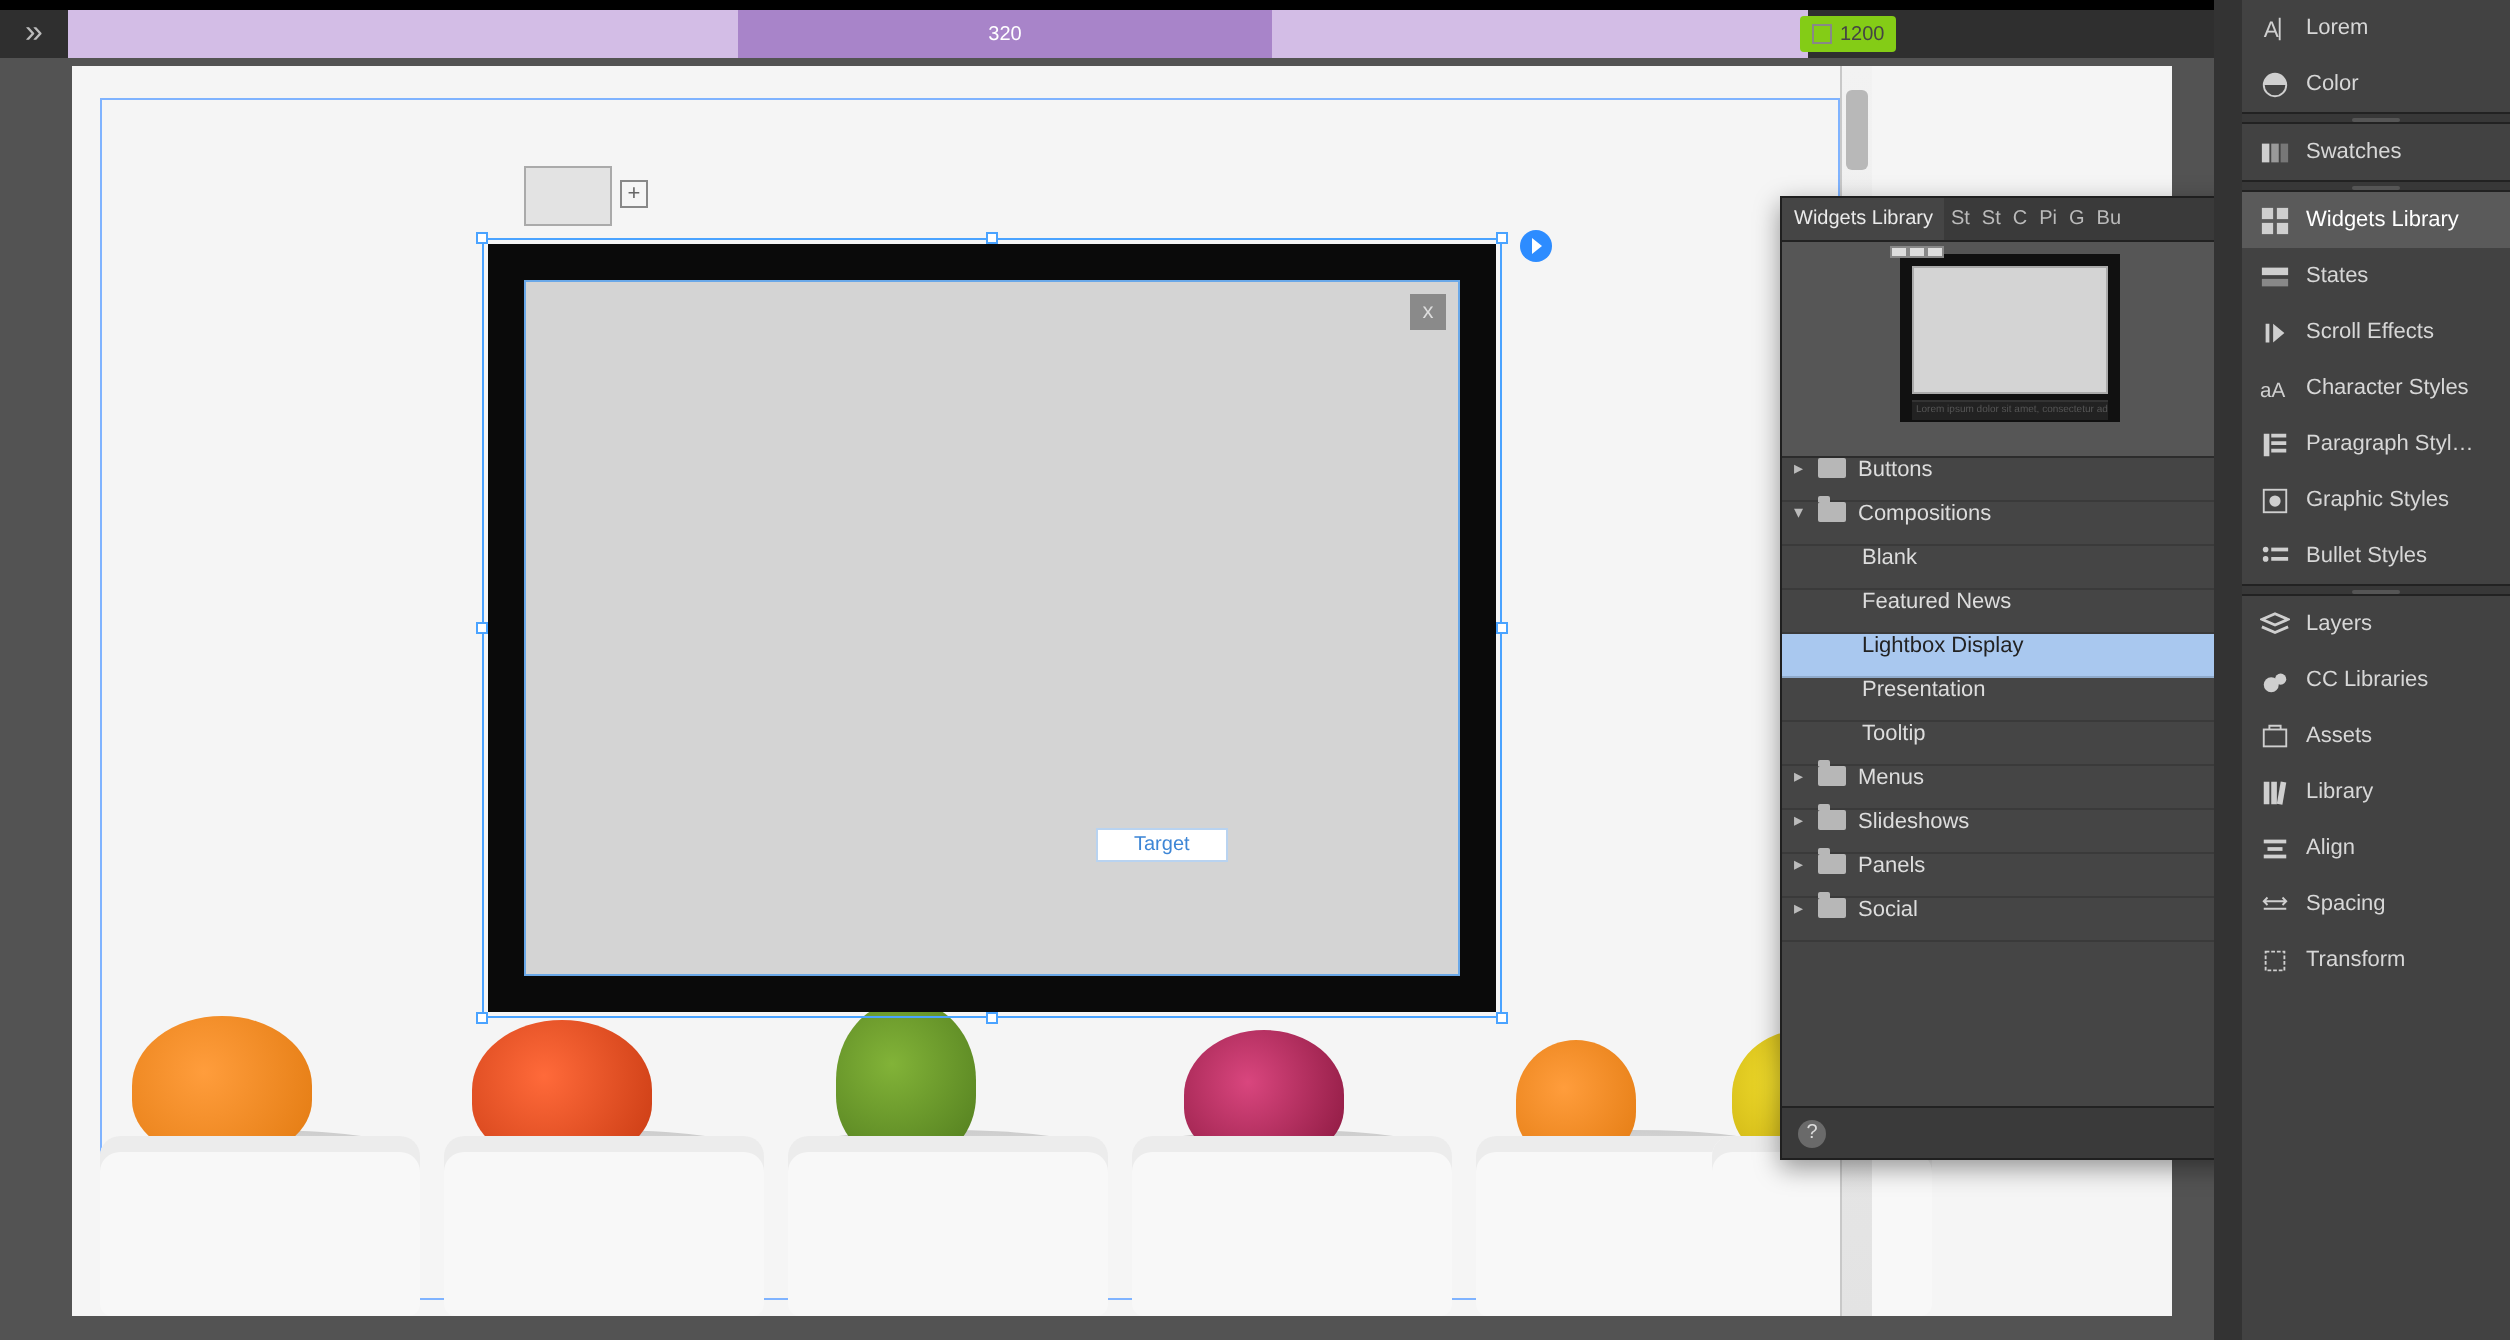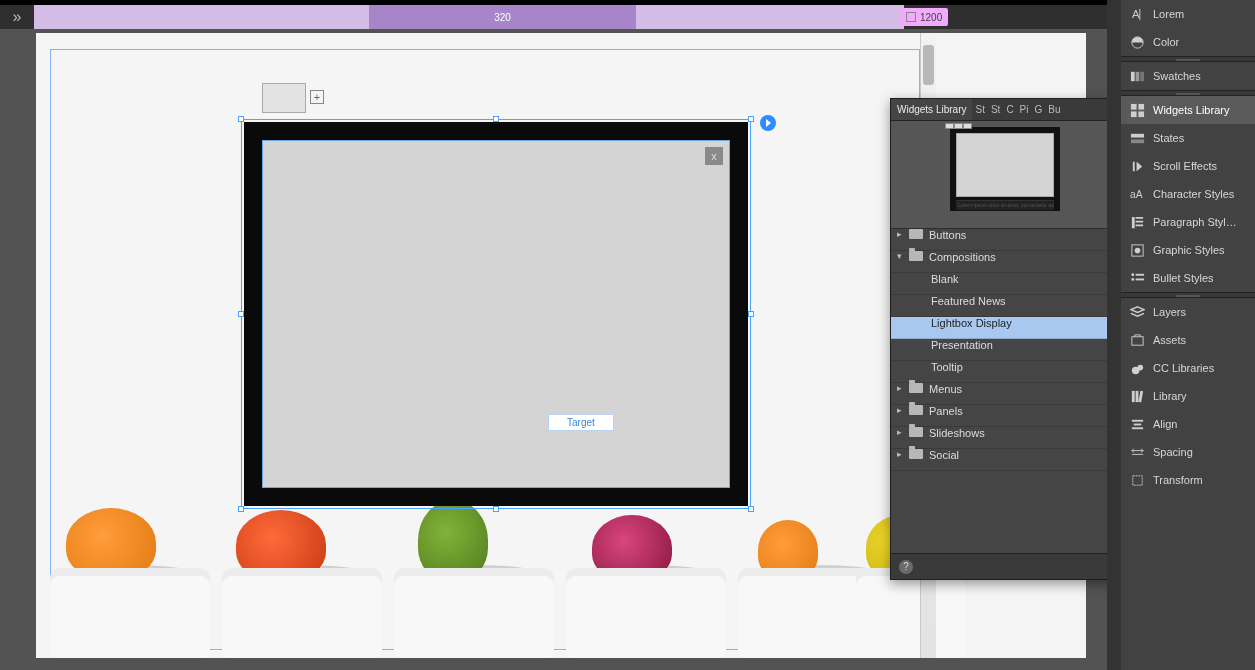--- a/index.html
+++ b/index.html
@@ -7,21 +7,21 @@
 .ruler-h { position: absolute; left: 0; top: 0; right: 0; height: 5px; background: #000; }
 .ruler-ticks { position: absolute; left: 16px; top: -12px; height: 16px; color: #999; font-size: 9px; }
 
 
 .bp-bar { position: absolute; left: 0; right: 0; top: 5px; height: 24px; background: #2f2f2f; display: flex; align-items: stretch; }
 .bp-chevrons-l, .bp-chevrons-r { width: 34px; display: flex; align-items: center; justify-content: center; color: #bbb; cursor: pointer; font-size: 16px; }
 .bp-track { position: relative; flex: 1; background: #2f2f2f; }
 .bp-seg1 { position: absolute; left: 0; top: 0; height: 24px; background: #d3bde6; width: 335px; }
 .bp-seg2 { position: absolute; left: 335px; top: 0; height: 24px; background: #a884c9; width: 267px; display:flex; align-items:center; justify-content:center; color:#fff; font-size:10px; }
 .bp-seg3 { position: absolute; left: 602px; top: 0; height: 24px; background: #d3bde6; width: 268px; }
-.bp-handle { position: absolute; left: 866px; top: 3px; height: 18px; padding: 0 6px; background: #f0abfc; border-radius: 2px; color:#444; font-size:10px; display:flex; align-items:center; gap:4px; }
+.bp-handle { position: absolute; left: 866px; top: 3px; height: 18px; padding: 0 6px; background: #84cc16; border-radius: 2px; color:#444; font-size:10px; display:flex; align-items:center; gap:4px; }
 .bp-handle::before { content:""; display:inline-block; width:8px; height:8px; border:1px solid #888; }
 
 
 .canvas-area { position: absolute; left: 0; top: 29px; width: 1105px; height: 641px; background: #535353; overflow: hidden; }
 .page { position: absolute; left: 36px; top: 4px; width: 1050px; height: 625px; background: #f5f5f5; }
 .page-frame { position: absolute; left: 14px; top: 16px; right: 166px; bottom: 8px; border: 1px solid #7fb3ff; }
 .artwork { position: absolute; left: 0; right: 0; bottom: 0; height: 180px; }
 .pot { position: absolute; bottom: 0; width: 160px; height: 90px; background: #f8f8f8; border-radius: 10px 10px 6px 6px; box-shadow: inset 0 8px 0 #ececec; }
 .cactus { position: absolute; width: 90px; height: 70px; border-radius: 50% 50% 40% 40%; }
 .pebbles { position: absolute; width: 140px; height: 18px; border-radius: 50%; background: radial-gradient(#d8d8d8, #c9c9c9); }
@@ -197,25 +197,25 @@
       <div class="wl-row item">Featured News</div>
       <div class="wl-row item selected">Lightbox Display</div>
       <div class="wl-row item">Presentation</div>
       <div class="wl-row item">Tooltip</div>
       <div class="wl-row cat">
         <span class="folder"></span>
         <span>Menus</span>
       </div>
       <div class="wl-row cat">
         <span class="folder"></span>
+        <span>Slideshows</span>
+      </div>
+      <div class="wl-row cat">
+        <span class="folder"></span>
         <span>Panels</span>
-      </div>
-      <div class="wl-row cat">
-        <span class="folder"></span>
-        <span>Slideshows</span>
       </div>
       <div class="wl-row cat">
         <span class="folder"></span>
         <span>Social</span>
       </div>
     </div>
   <div class="wl-footer">
     <div class="wl-help">?</div>
   </div>
 </div>
@@ -321,34 +321,34 @@
       <span class="ic">
         <svg viewBox="0 0 16 16">
           <path d="M8 2l7 3-7 3-7-3zM1 9l7 3 7-3" fill="none" stroke="#cfcfcf" stroke-width="1.5"></path>
         </svg>
       </span>
       <span>Layers</span>
     </div>
     <div class="dock-item">
       <span class="ic">
         <svg viewBox="0 0 16 16">
+          <circle cx="6" cy="10" r="4" fill="#cfcfcf"></circle>
+          <circle cx="11" cy="7" r="3" fill="#cfcfcf"></circle>
+        </svg>
+      </span>
+      <span>CC Libraries</span>
+    </div>
+    <div class="dock-item">
+      <span class="ic">
+        <svg viewBox="0 0 16 16">
           <rect x="2" y="4" width="12" height="9" fill="none" stroke="#cfcfcf"></rect>
           <path d="M5 4V2h6v2" fill="none" stroke="#cfcfcf"></path>
         </svg>
       </span>
       <span>Assets</span>
-    </div>
-    <div class="dock-item">
-      <span class="ic">
-        <svg viewBox="0 0 16 16">
-          <circle cx="6" cy="10" r="4" fill="#cfcfcf"></circle>
-          <circle cx="11" cy="7" r="3" fill="#cfcfcf"></circle>
-        </svg>
-      </span>
-      <span>CC Libraries</span>
     </div>
     <div class="dock-item">
       <span class="ic">
         <svg viewBox="0 0 16 16">
           <rect x="2" y="2" width="3" height="12" fill="#cfcfcf"></rect>
           <rect x="6" y="2" width="3" height="12" fill="#cfcfcf"></rect>
           <rect x="10" y="2" width="3" height="12" fill="#cfcfcf" transform="rotate(10 11 8)"></rect>
         </svg>
       </span>
       <span>Library</span>

